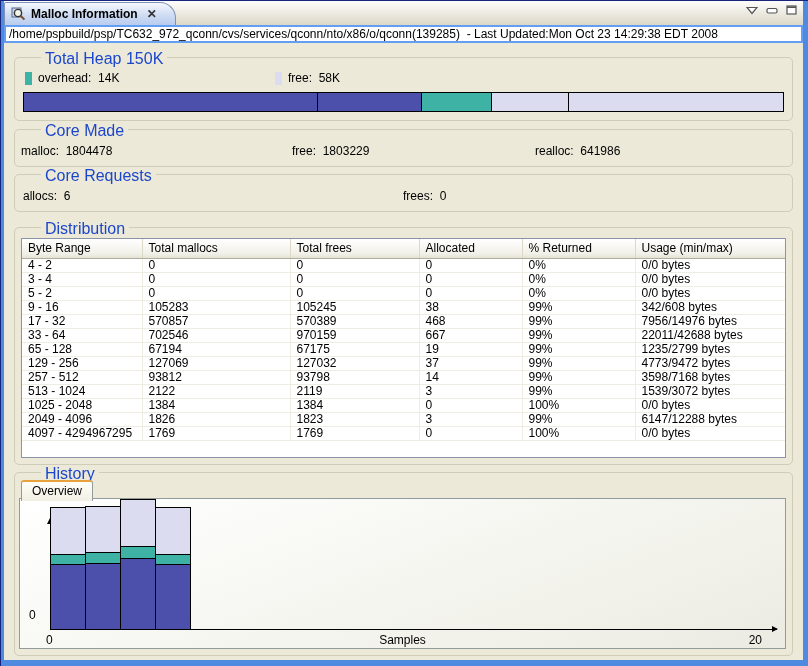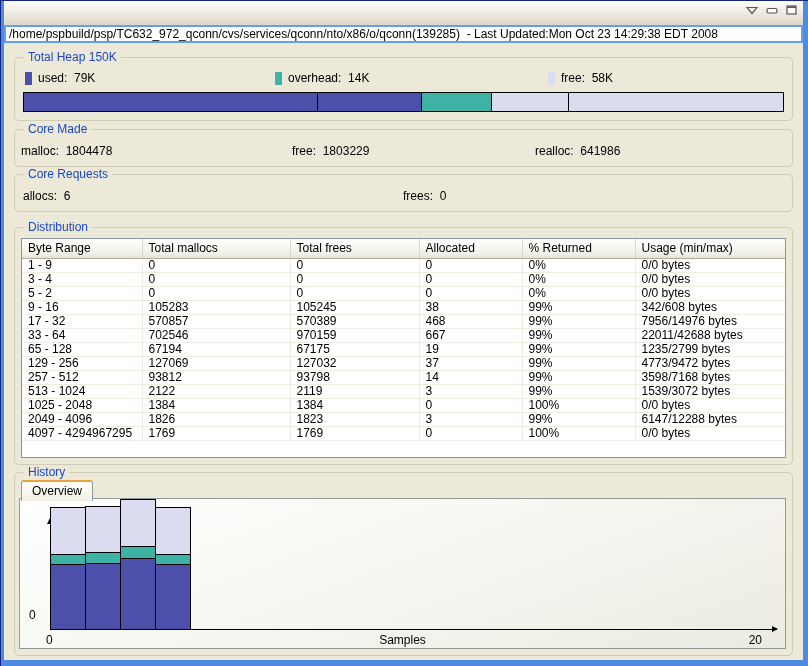--- a/index.html
+++ b/index.html
@@ -43,22 +43,22 @@
   }
 
   
   .content { flex:1; padding:4px 10px 4px 10px; display:flex; flex-direction:column; overflow:hidden; }
 
   .group {
     position:relative; border:1px solid #cfccb8; border-radius:5px;
     margin-top:10px; background:transparent;
   }
   .group-label {
-    position:absolute; top:-8px; left:9px; padding:0 4px;
-    background:#ece9d8; color:#1c46cc; font-size:12px; white-space:pre;
+    position:absolute; top:-8px; left:26px; padding:0 4px;
+    background:#ece9d8; color:#1c46cc; font-size:16px; white-space:pre;
   }
 
   
   .heap-group { padding:12px 8px 8px 8px; flex:0 0 64px; }
   .legend-row { display:grid; grid-template-columns:250px 273px 1fr; padding-left:2px; height:16px; align-items:center; }
   .legend-item { display:flex; align-items:center; gap:6px; }
   .swatch { width:7px; height:13px; display:inline-block; }
   .legend-item .lab { white-space:pre; }
   .heapbar { margin-top:6px; height:20px; border:1px solid #000; display:flex; background:#dcdcf1; }
   .heapbar .seg { height:100%; }
@@ -118,20 +118,31 @@
   .bar-seg { border:1px solid #000; width:100%; }
   .bar-seg + .bar-seg { border-top:none; }
 </style>
 </head>
 <body>
 
 <div class="frame">
   <div class="window">
 
     <div class="tabbar">
+      <div class="viewtab">
+        <span style="display:inline-flex;">
+          <svg width="15" height="15" viewBox="0 0 15 15">
+            <rect x="1" y="1" width="9" height="9" fill="#c8d4e8" stroke="#5a6a8a" stroke-width="1"></rect>
+            <circle cx="7" cy="6" r="3.6" fill="#f4f6e8" stroke="#333" stroke-width="1.4"></circle>
+            <line x1="9.6" y1="8.6" x2="13.4" y2="12.6" stroke="#7a4a20" stroke-width="2"></line>
+          </svg>
+        </span>
+        <span class="title">Malloc Information</span>
+        <span class="tab-close">✕</span>
+      </div>
       <div class="tabbar-buttons">
         <span>
           <svg width="12" height="9" viewBox="0 0 12 9">
               <polygon points="1,1.5 11,1.5 6,7.5" fill="#fdfdfd" stroke="#555" stroke-width="1.2"></polygon>
             </svg>
         </span>
         <span>
           <svg width="12" height="9" viewBox="0 0 12 9">
               <rect x="1" y="2.5" width="10" height="4.5" rx="1.5" fill="#fdfdfd" stroke="#555" stroke-width="1.2"></rect>
             </svg>
@@ -146,24 +157,20 @@
     </div>
 
     <div class="pathbar">/home/pspbuild/psp/TC632_972_qconn/cvs/services/qconn/nto/x86/o/qconn(139285)  - Last Updated:Mon Oct 23 14:29:38 EDT 2008</div>
 
     <div class="content">
 
       <div class="group heap-group">
         <span class="group-label">Total Heap 150K</span>
         <div class="legend-row">
           <span class="legend-item">
-            <span class="swatch" style="background: rgb(77, 80, 170);"></span>
-            <span class="lab">used:  79K</span>
-          </span>
-          <span class="legend-item">
             <span class="swatch" style="background: rgb(62, 178, 164);"></span>
             <span class="lab">overhead:  14K</span>
           </span>
           <span class="legend-item">
             <span class="swatch" style="background: rgb(220, 220, 241);"></span>
             <span class="lab">free:  58K</span>
           </span>
         </div>
         <div class="heapbar">
             <div class="seg" style="width: 38.8%; background: rgb(77, 80, 170);"></div>
@@ -208,21 +215,21 @@
                   <th>Byte Range</th>
                   <th>Total mallocs</th>
                   <th>Total frees</th>
                   <th>Allocated</th>
                   <th>% Returned</th>
                   <th>Usage (min/max)</th>
                 </tr>
               </thead>
             <tbody>
                 <tr>
-                  <td>1 - 9</td>
+                  <td>4 - 2</td>
                   <td>0</td>
                   <td>0</td>
                   <td>0</td>
                   <td>0%</td>
                   <td>0/0 bytes</td>
                 </tr>
                 <tr>
                   <td>3 - 4</td>
                   <td>0</td>
                   <td>0</td>

